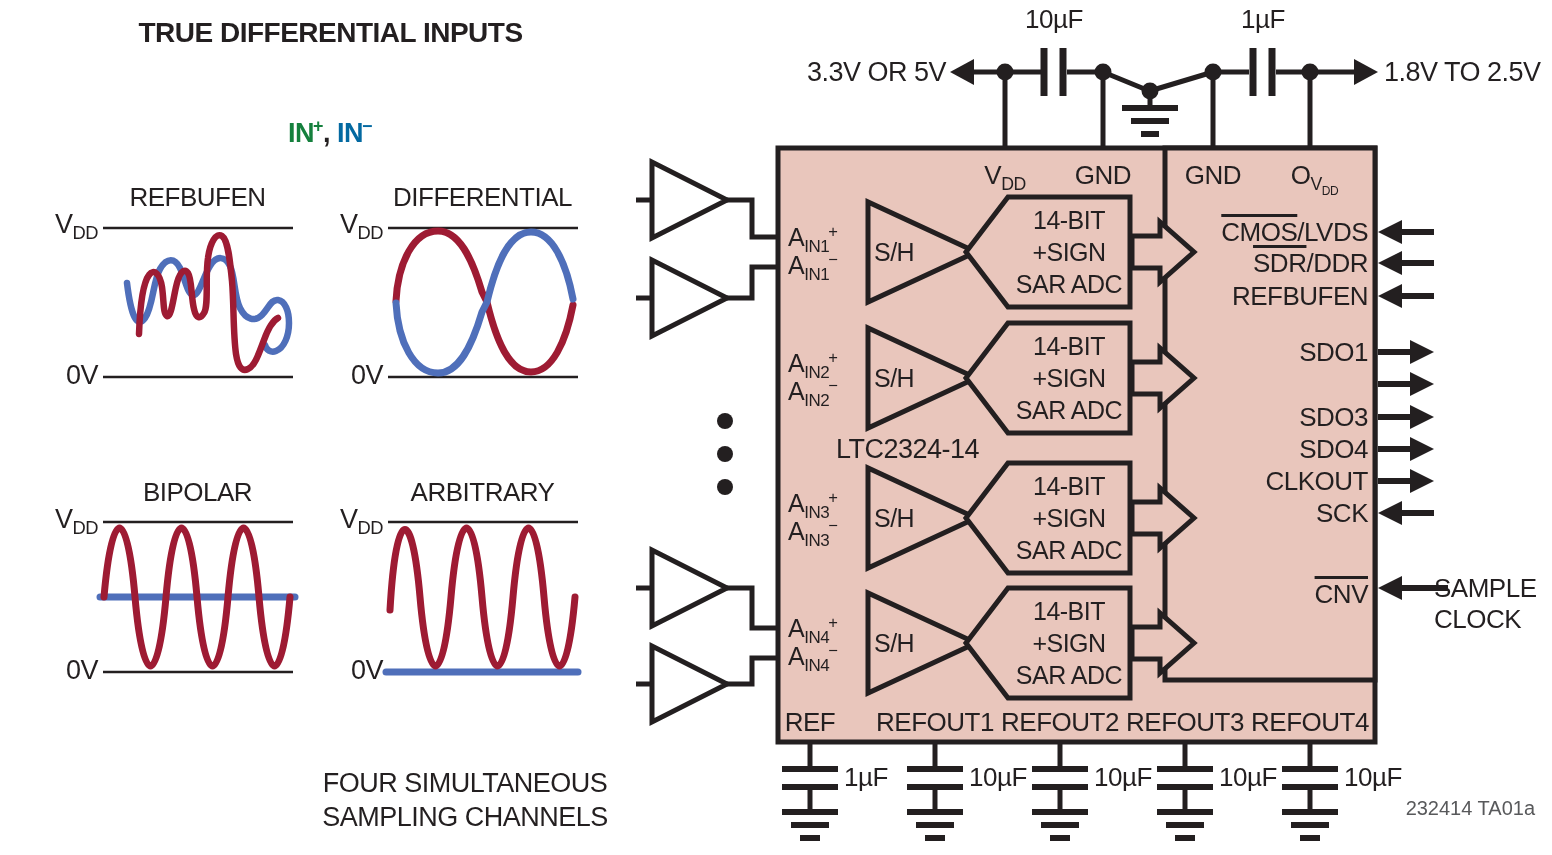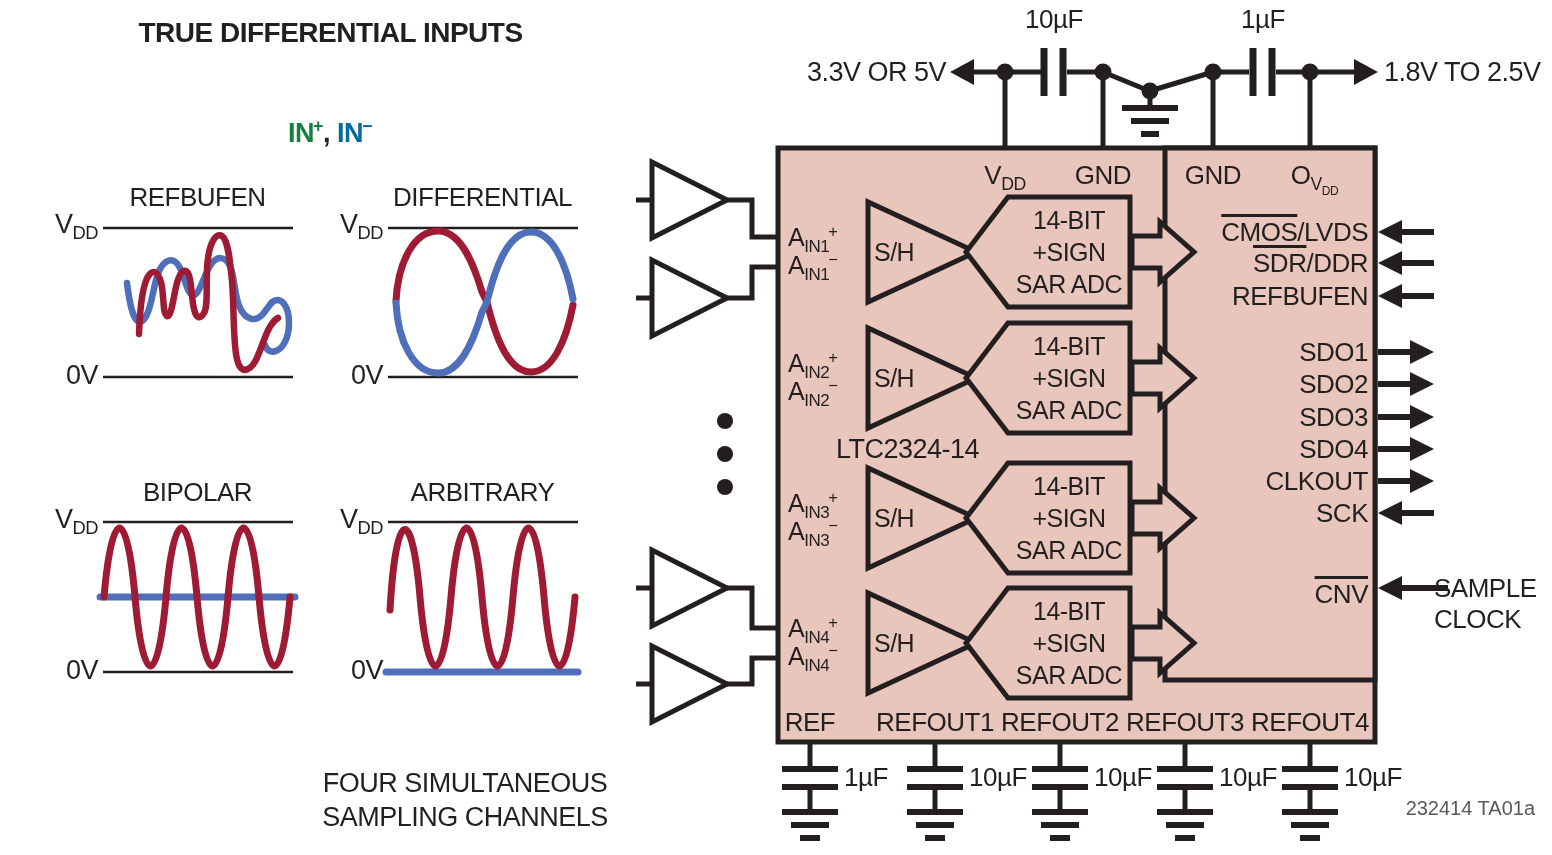--- a/index.html
+++ b/index.html
@@ -287,21 +287,20 @@
 <div class="lbl ctr f25" style="left:1005px;top:595px;width:128px;line-height:32px;">
   <div>14-BIT</div>
       <div>+SIGN</div>
       <div>SAR ADC</div>
 </div>
 
 <div class="lbl rt f26" style="left:1180px;top:217px;width:188px;"><span class="ol">CMOS</span><span>/LVDS</span></div>
 <div class="lbl rt f26" style="left:1180px;top:248px;width:188px;"><span class="ol">SDR</span><span>/DDR</span></div>
 <div class="lbl rt f26" style="left:1180px;top:281px;width:188px;"><span class="ol"></span><span>REFBUFEN</span></div>
 <div class="lbl rt f26" style="left:1180px;top:337px;width:188px;"><span class="ol"></span><span>SDO1</span></div>
-<div class="lbl rt f26" style="left:1180px;top:369px;width:188px;"><span class="ol"></span><span>SDO2</span></div>
 <div class="lbl rt f26" style="left:1180px;top:402px;width:188px;"><span class="ol"></span><span>SDO3</span></div>
 <div class="lbl rt f26" style="left:1180px;top:434px;width:188px;"><span class="ol"></span><span>SDO4</span></div>
 <div class="lbl rt f26" style="left:1180px;top:466px;width:188px;"><span class="ol"></span><span>CLKOUT</span></div>
 <div class="lbl rt f26" style="left:1180px;top:498px;width:188px;"><span class="ol"></span><span>SCK</span></div>
 <div class="lbl rt f26" style="left:1180px;top:573px;width:188px;margin-top:6px;"><span class="ol">CNV</span><span></span></div>
 
 <div class="lbl f26" style="left:1434px;top:573px;line-height:31px;">
   <div>SAMPLE</div>
   <div>CLOCK</div>
 </div>

